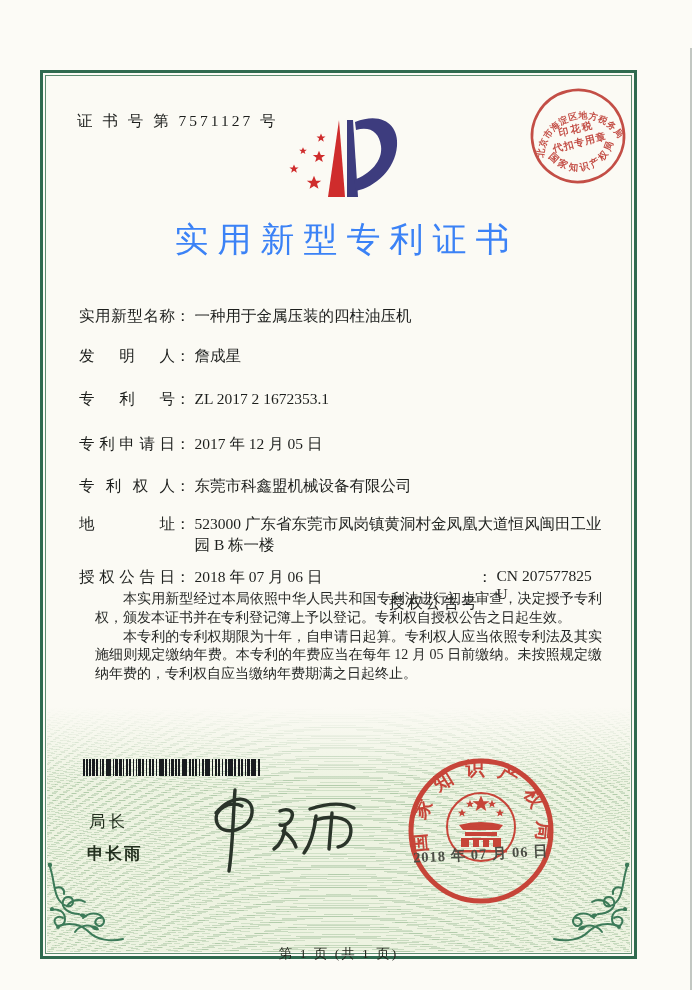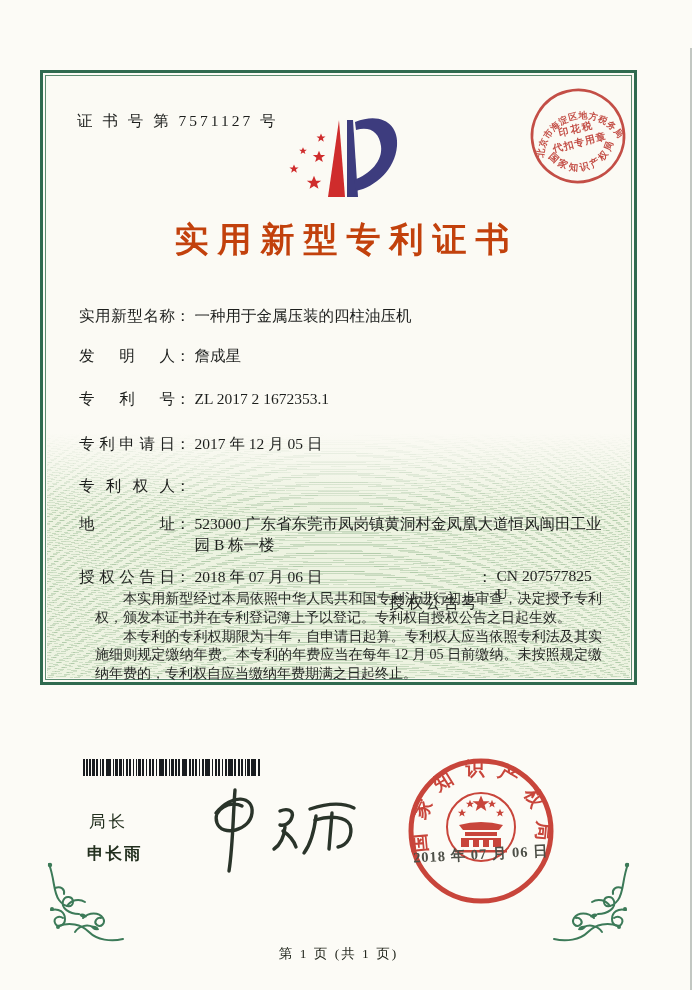--- a/index.html
+++ b/index.html
@@ -7,21 +7,21 @@
   .page{
     position:relative;width:700px;height:990px;
     background:#fcfbf6;
     font-family:"Liberation Serif","DejaVu Serif",serif;
     color:#1d1f1d;
   }
   .scan-edge{position:absolute;left:690px;top:48px;width:2px;height:942px;background:#c2c7c2;}
   .scan-strip{position:absolute;left:692px;top:0;width:8px;height:990px;background:#ffffff;}
 
   .frame{
-    position:absolute;left:40px;top:70px;width:597px;height:615px;
+    position:absolute;left:40px;top:70px;width:597px;height:889px;
     border:3px solid #2f6a4f;box-sizing:border-box;background:#fbfaf4;
   }
   .frame-inner{position:absolute;inset:2px;border:1.5px solid #5c8b6f;pointer-events:none;z-index:3;}
 
   .guilloche{
     position:absolute;left:4px;right:4px;bottom:4px;height:252px;z-index:0;
     background:
       repeating-radial-gradient(140% 120% at 50% -95%, rgba(110,158,108,.30) 0 1.2px, rgba(0,0,0,0) 1.2px 6px),
       repeating-radial-gradient(150% 130% at 50% 215%, rgba(110,158,108,.22) 0 1.2px, rgba(0,0,0,0) 1.2px 7px),
       #edf3e1;
@@ -30,21 +30,21 @@
     background:linear-gradient(#fbfaf4 8%, rgba(251,250,244,0));}
 
   .cert-no{position:absolute;left:34px;top:38px;font-size:15.5px;letter-spacing:3px;z-index:4;}
 
   .logo{position:absolute;left:228px;top:26px;width:160px;height:110px;z-index:4;}
 
   .tax-stamp{position:absolute;left:470px;top:-2px;width:130px;height:130px;z-index:5;opacity:.92;}
 
   .title{
     position:absolute;left:0;right:0;top:144px;text-align:center;z-index:4;
-    font-size:34px;font-weight:bold;letter-spacing:9px;color:#c2410c;padding-left:16px;
+    font-size:34px;font-weight:normal;letter-spacing:9px;color:#3b82f6;padding-left:16px;
   }
 
   .fields{position:absolute;left:36px;right:30px;top:232px;z-index:4;font-size:15.5px;}
   .frow{display:flex;line-height:21px;}
   .flabel{display:inline-block;width:96px;text-align:justify;text-align-last:justify;flex:0 0 96px;}
   .fsep{flex:0 0 auto;}
   .fvalue{flex:1 1 auto;padding-left:4px;}
   .r1{margin-bottom:19px;} .r2{margin-bottom:22px;} .r3{margin-bottom:24px;}
   .r4{margin-bottom:21px;} .r5{margin-bottom:17px;} .r6{margin-bottom:12px;}
   .frow-split{display:flex;}
@@ -144,20 +144,21 @@
         <span class="fvalue">ZL 2017 2 1672353.1</span>
       </div>
       <div class="frow r4">
         <span class="flabel">专利申请日</span>
           <span class="fsep">：</span>
         <span class="fvalue">2017 年 12 月 05 日</span>
       </div>
       <div class="frow r5">
         <span class="flabel">专利权人</span>
           <span class="fsep">：</span>
+        <span class="fvalue">东莞市科鑫盟机械设备有限公司</span>
       </div>
       <div class="frow r6">
         <span class="flabel">地址</span>
           <span class="fsep">：</span>
         <span class="fvalue">523000 广东省东莞市凤岗镇黄洞村金凤凰大道恒风闽田工业园 B 栋一楼</span>
       </div>
       <div class="frow-split">
         <div class="fgroup left">
           <span class="flabel">授权公告日</span>
             <span class="fsep">：</span>

